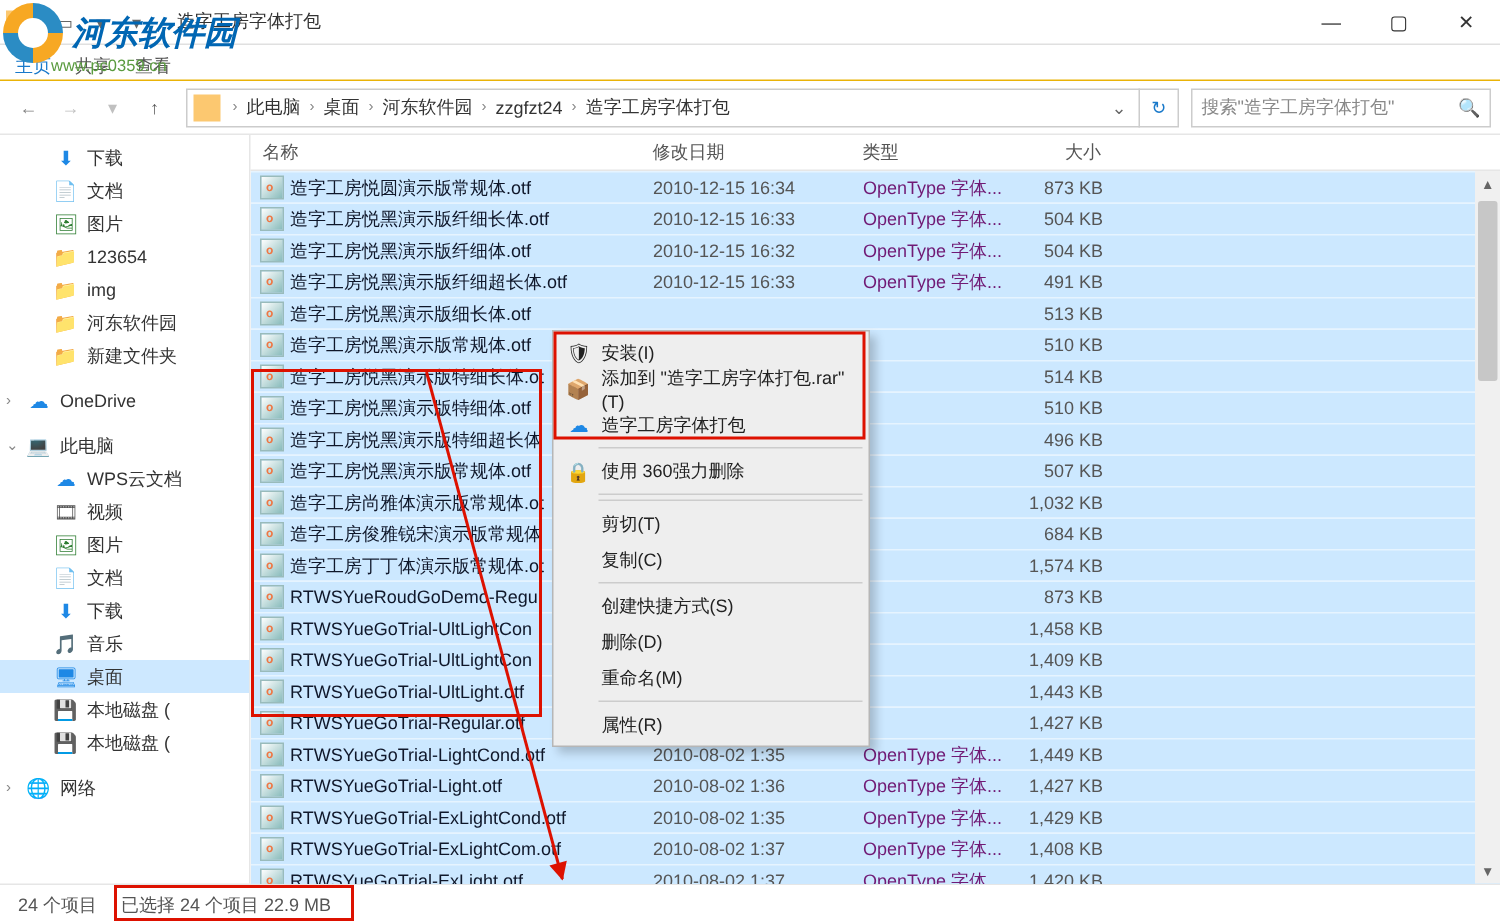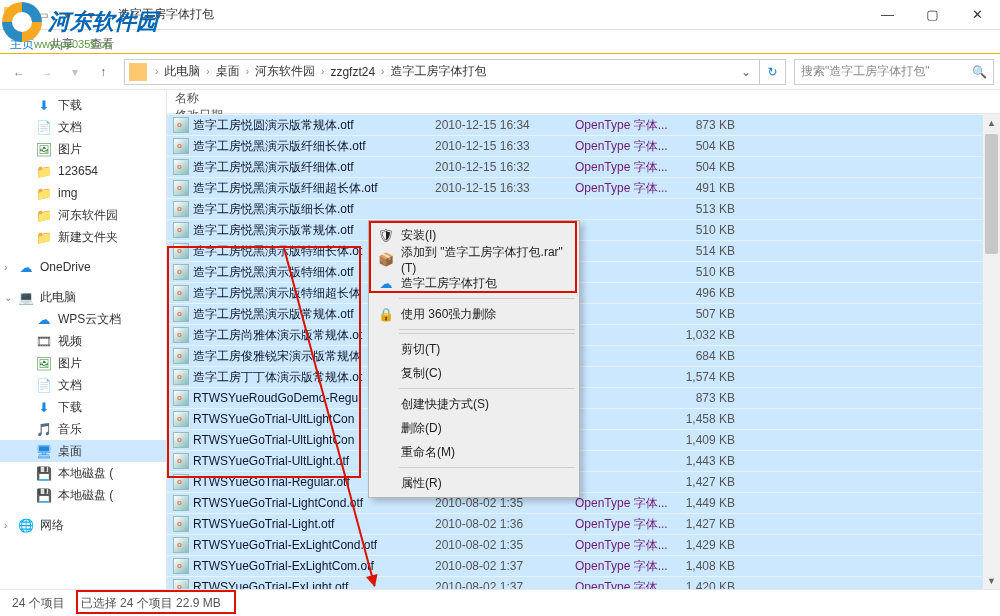--- a/index.html
+++ b/index.html
@@ -41,21 +41,21 @@
 .content { display: flex; height: 499px; }
 .sidebar { width: 167px; border-right: 1px solid #e6e6e6; overflow-y: auto; padding-top: 4px; }
 .tree-item { display: flex; align-items: center; height: 22px; padding-left: 18px; gap: 6px; color: #333; position: relative; }
 .tree-item.indent { padding-left: 36px; }
 .tree-item.selected { background: #cde8ff; }
 .tree-glyph { position: absolute; left: 4px; color: #888; font-size: 10px; }
 .tree-icon { width: 16px; height: 16px; display: flex; align-items: center; justify-content: center; font-size: 13px; }
 .tree-sep { height: 8px; }
 
 .file-area { flex: 1; display: flex; flex-direction: column; position: relative; }
-.columns { display: flex; height: 24px; border-bottom: 1px solid #e6e6e6; align-items: flex-start; color: #555; flex-direction: column; }
+.columns { display: flex; height: 24px; border-bottom: 1px solid #e6e6e6; align-items: center; color: #555; }
 .col { padding-left: 8px; border-right: 1px solid transparent; }
 .col-name { width: 260px; }
 .col-date { width: 140px; }
 .col-type { width: 100px; }
 .col-size { width: 80px; text-align: right; padding-right: 12px; }
 
 .file-list { flex: 1; overflow-y: auto; position: relative; }
 .file-row { display: flex; height: 21px; align-items: center; background: #cce8ff; border-top: 1px solid rgba(255,255,255,0.5); }
 .file-ico { width: 16px; height: 16px; margin-left: 6px; margin-right: 4px; background: linear-gradient(135deg, #fff 0%, #8bb 100%); border: 1px solid #9bb; position: relative; }
 .file-ico::before { content: "o"; position: absolute; font-size: 8px; color: #e74; top: 2px; left: 3px; font-weight: bold; }

